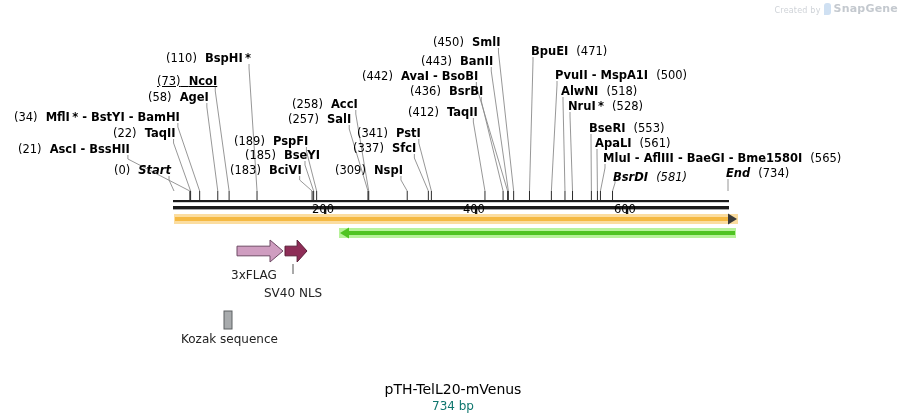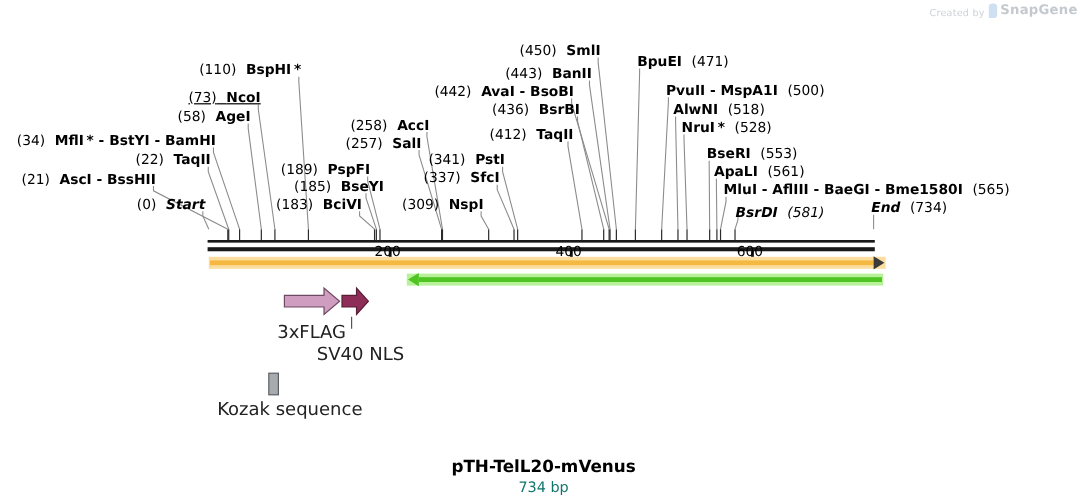--- a/index.html
+++ b/index.html
@@ -36,31 +36,31 @@
     font-weight:bold;
     color:#000;
     letter-spacing:0px;
   }
   .lbl .pos{font-weight:normal;color:#000;}
   .lbl .ital{font-style:italic;}
 
   
   .title{
     position:absolute;left:0;right:0;text-align:center;
-    font-size:14px;font-weight:bold;color:#000;
+    font-size:14px;font-weight:normal;color:#000;
   }
   .subtitle{
     position:absolute;left:0;right:0;text-align:center;
     font-size:12px;color:#0f766e;
   }
 
   
   .fcap{
     position:absolute;white-space:nowrap;
-    font-size:15px;color:#222;
+    font-size:12px;color:#222;
   }
   .rulerlbl{
     position:absolute;font-size:11.5px;color:#000;white-space:nowrap;margin-left:12px;
   }
 </style>
 </head>
 <body>
 
 <svg id="map" xmlns="http://www.w3.org/2000/svg" width="906" height="420">
     <rect x="173" y="200" width="556" height="2.2" fill="#1a1a1a"></rect>

